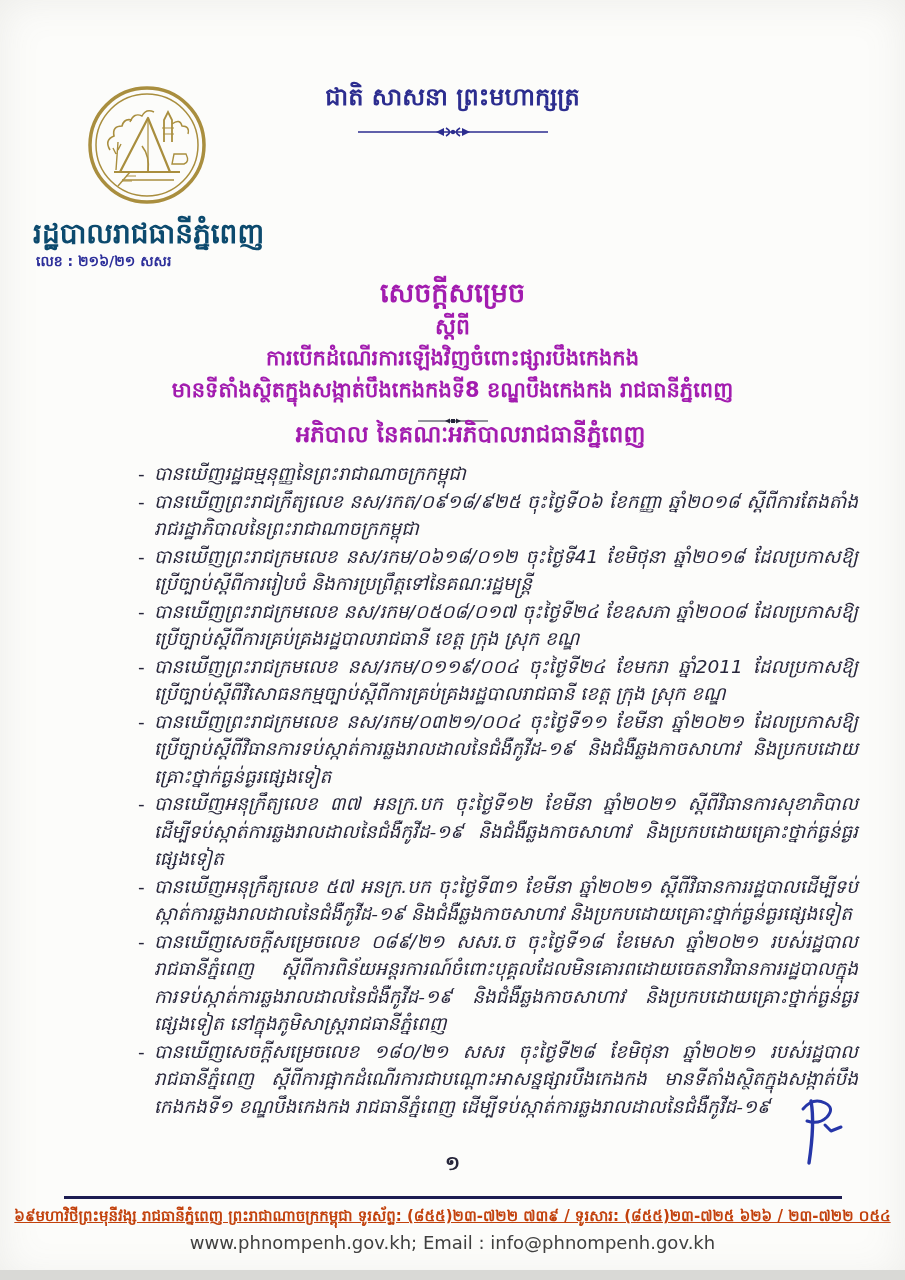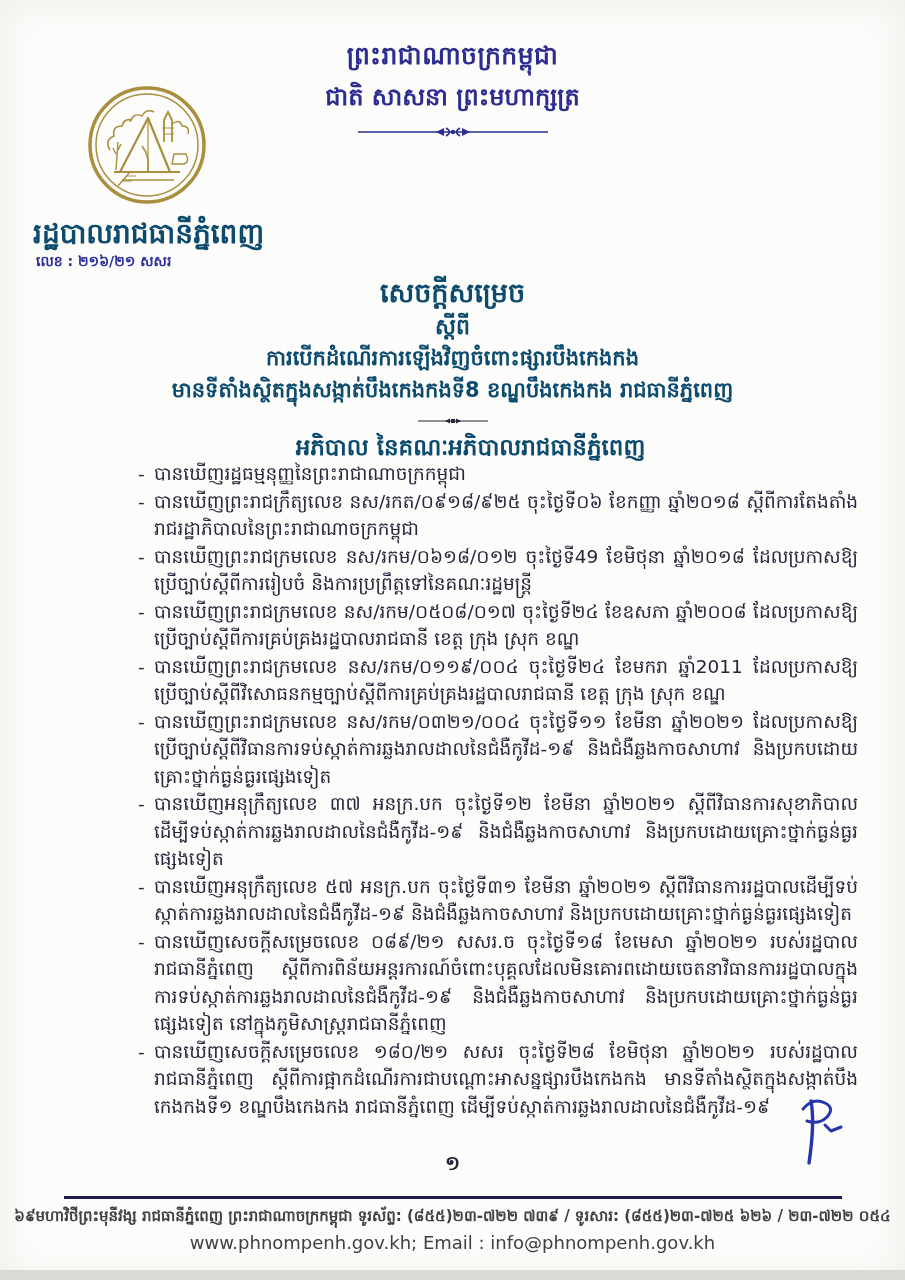--- a/index.html
+++ b/index.html
@@ -23,55 +23,54 @@
   .motto-divider { position:absolute; top:124px; left:50%; transform:translateX(-50%); }
 
   
   .seal { position:absolute; left:86px; top:84px; width:122px; height:122px; }
 
   
   .issuer   { position:absolute; left:33px; top:216px; font-size:28px; font-weight:bold; color:#0c4a6e; }
   .refnum   { position:absolute; left:36px; top:252px; font-size:14px; font-weight:bold; color:#2d2f9a; }
 
   
-  .t-center { position:absolute; left:0; width:100%; text-align:center; color:#0c4a6e; font-weight:bold; }
+  .t-center { position:absolute; left:0; width:100%; text-align:center; color:#a21caf; font-weight:bold; }
   .doc-title    { top:276px; font-size:27px; }
   .doc-subtitle { top:313px; font-size:22px; }
   .subject-1    { top:344px; font-size:21px; }
   .subject-2    { top:376px; font-size:21px; }
   .subject-divider { position:absolute; top:410px; left:50%; transform:translateX(-50%); }
-  .authority    { top:433px; font-size:23px;padding-left:36px; }
+  .authority    { top:420px; font-size:23px;padding-left:36px; }
 
   
   .clauses {
     position:absolute; left:138px; top:460px; width:720px;
     font-size:18.5px; line-height:27.5px; color:#26253a;
   }
   .clause { display:flex; }
   .clause .dash { width:16px; flex:0 0 16px; }
-  .clause .txt  { flex:1; text-align:justify; }
+  .clause .txt  { flex:1; text-align:justify;font-style:italic; }
 
   
   .sig  { position:absolute; left:795px; top:1095px; }
   .pnum { position:absolute; left:0; top:1150px; width:100%; text-align:center;
           font-size:20px; color:#26253a; font-weight:bold; }
 
   
   .footer-rule { position:absolute; left:64px; top:1196px; width:778px; height:3px; background:#1d1d52; }
   .footer-line1 { position:absolute; top:1206px; left:0; width:100%; text-align:center;
-                  font-size:15px; font-weight:bold; color:#404040; }
+                  font-size:15px; font-weight:bold; color:#c2410c;text-decoration:underline; }
   .footer-line2 { position:absolute; top:1232px; left:0; width:100%; text-align:center;
                   font-size:18px; color:#404040; }
 </style>
 </head>
 <body>
 
 <div class="page">
 
-  <div class="motto motto-1">ព្រះរាជាណាចក្រកម្ពុជា</div>
   <div class="motto motto-2">ជាតិ សាសនា ព្រះមហាក្សត្រ</div>
 
   <div class="motto-divider">
     <svg width="190" height="14" viewBox="0 0 190 14">
       <line x1="0" y1="7" x2="190" y2="7" stroke="#2c2d8f" stroke-width="1.6"></line>
       <path d="M78 7 l8 -4 v8 z" fill="#2c2d8f"></path>
       <path d="M112 7 l-8 -4 v8 z" fill="#2c2d8f"></path>
       <path d="M88 3 q7 4 0 8 M102 3 q-7 4 0 8" fill="none" stroke="#2c2d8f" stroke-width="1.6"></path>
       <circle cx="95" cy="7" r="2.2" fill="#2c2d8f"></circle>
     </svg>
@@ -125,21 +124,21 @@
         <span class="txt">បានឃើញរដ្ឋធម្មនុញ្ញនៃព្រះរាជាណាចក្រកម្ពុជា</span>
       </div>
 
       <div class="clause">
         <span class="dash">-</span>
         <span class="txt">បានឃើញព្រះរាជក្រឹត្យលេខ នស/រកត/០៩១៨/៩២៥ ចុះថ្ងៃទី០៦ ខែកញ្ញា ឆ្នាំ២០១៨ ស្តីពីការតែងតាំងរាជរដ្ឋាភិបាលនៃព្រះរាជាណាចក្រកម្ពុជា</span>
       </div>
 
       <div class="clause">
         <span class="dash">-</span>
-        <span class="txt">បានឃើញព្រះរាជក្រមលេខ នស/រកម/០៦១៨/០១២ ចុះថ្ងៃទី49 ខែមិថុនា ឆ្នាំ២០១៨ ដែលប្រកាសឱ្យប្រើច្បាប់ស្តីពីការរៀបចំ និងការប្រព្រឹត្តទៅនៃគណៈរដ្ឋមន្ត្រី</span>
+        <span class="txt">បានឃើញព្រះរាជក្រមលេខ នស/រកម/០៦១៨/០១២ ចុះថ្ងៃទី41 ខែមិថុនា ឆ្នាំ២០១៨ ដែលប្រកាសឱ្យប្រើច្បាប់ស្តីពីការរៀបចំ និងការប្រព្រឹត្តទៅនៃគណៈរដ្ឋមន្ត្រី</span>
       </div>
 
       <div class="clause">
         <span class="dash">-</span>
         <span class="txt">បានឃើញព្រះរាជក្រមលេខ នស/រកម/០៥០៨/០១៧ ចុះថ្ងៃទី២៤ ខែឧសភា ឆ្នាំ២០០៨ ដែលប្រកាសឱ្យប្រើច្បាប់ស្តីពីការគ្រប់គ្រងរដ្ឋបាលរាជធានី ខេត្ត ក្រុង ស្រុក ខណ្ឌ</span>
       </div>
 
       <div class="clause">
         <span class="dash">-</span>
         <span class="txt">បានឃើញព្រះរាជក្រមលេខ នស/រកម/០១១៩/០០៤ ចុះថ្ងៃទី២៤ ខែមករា ឆ្នាំ2011 ដែលប្រកាសឱ្យប្រើច្បាប់ស្តីពីវិសោធនកម្មច្បាប់ស្តីពីការគ្រប់គ្រងរដ្ឋបាលរាជធានី ខេត្ត ក្រុង ស្រុក ខណ្ឌ</span>

